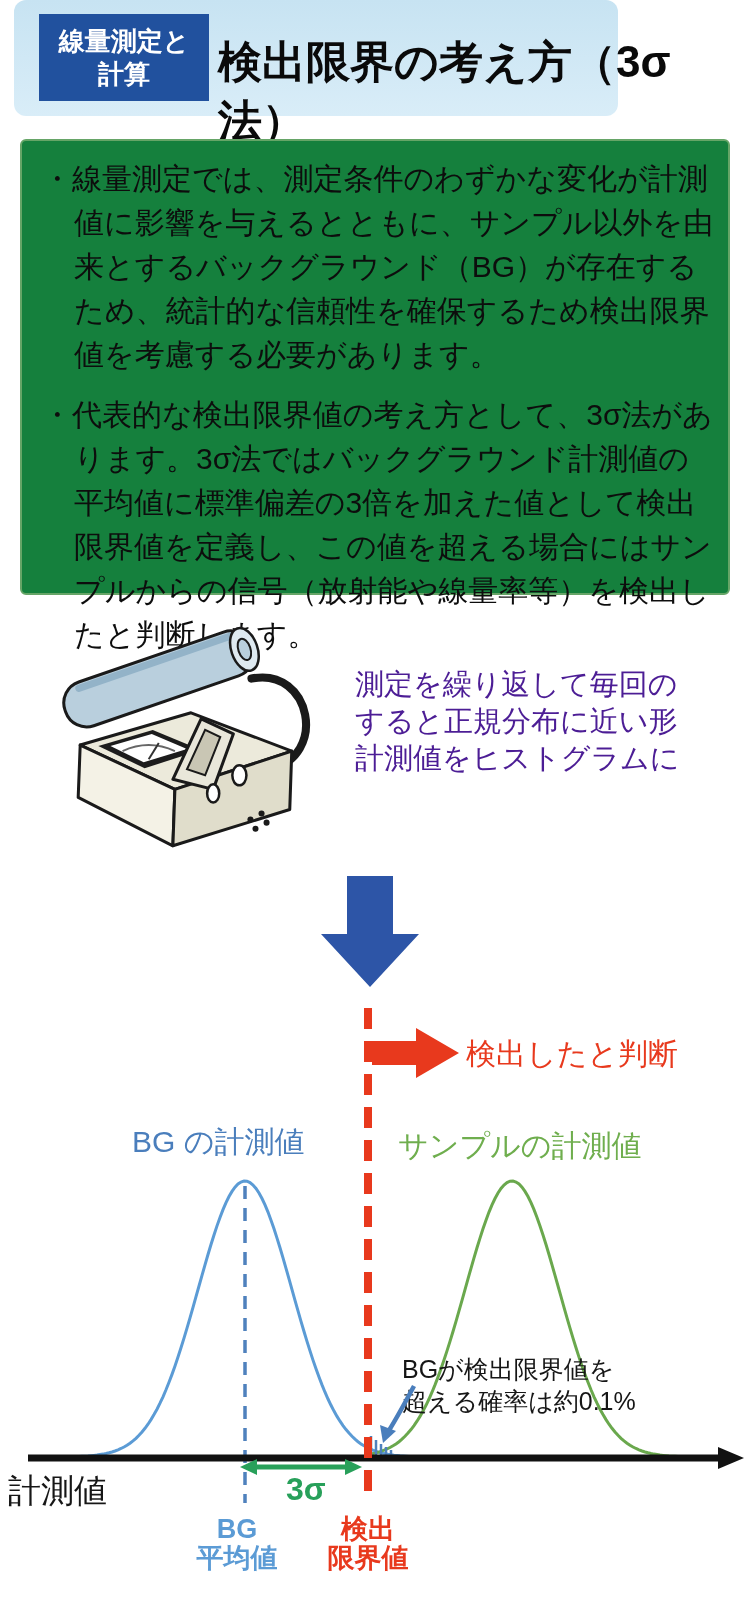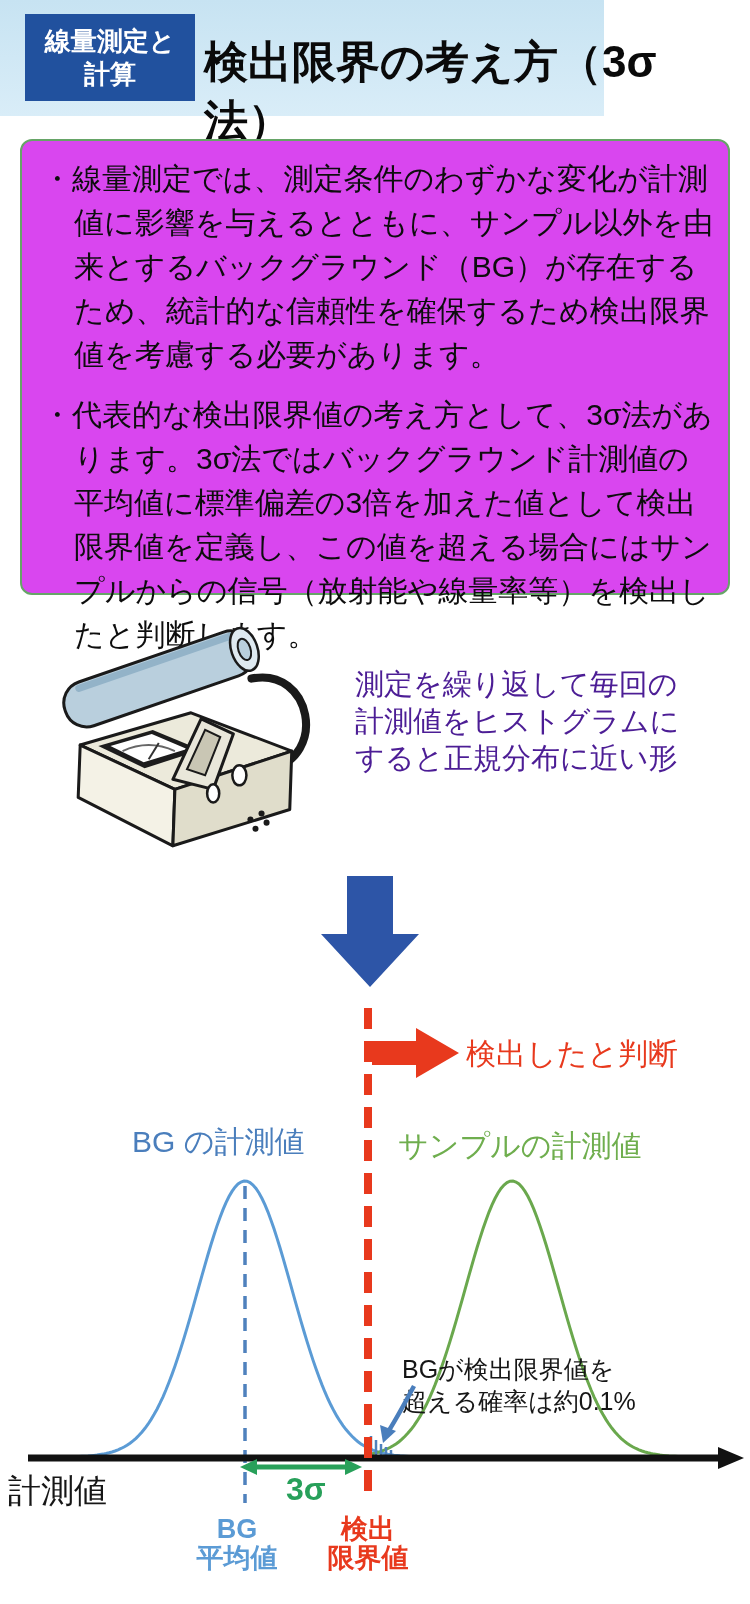--- a/index.html
+++ b/index.html
@@ -4,37 +4,38 @@
 <style>
   html,body{margin:0;padding:0;background:#ffffff;}
   .page{
     position:relative;width:750px;height:1604px;margin:0;
     background:#ffffff;overflow:hidden;
     font-family:"Liberation Sans","DejaVu Sans",sans-serif;
     color:#0d0d0d;
   }
   
   .header-strip{
-    position:absolute;left:0;top:0;width:604px;height:116px;
+    position:absolute;left:14px;top:0;width:604px;height:116px;
     background:linear-gradient(180deg,#c7e3f2 0%,#d9edf8 100%);
+    border-radius:12px;
   }
   .header-tab{
     position:absolute;left:25px;top:14px;width:170px;height:87px;
     background:#21519e;color:#ffffff;font-weight:700;
     display:flex;flex-direction:column;align-items:center;justify-content:center;
     font-size:26px;line-height:33px;text-align:center;
   }
   .page-title{
     position:absolute;left:204px;top:33px;width:540px;
     font-size:44px;font-weight:700;color:#0a0a0a;letter-spacing:0px;
   }
   
   .info-box{
     position:absolute;left:20px;top:139px;width:710px;height:456px;
-    box-sizing:border-box;background:#d946ef;border:2px solid #66a567;border-radius:12px;
+    box-sizing:border-box;background:#15803d;border:2px solid #66a567;border-radius:6px;
     padding:16px 10px 18px 20px;
   }
   .info-box p{
     margin:0;padding-left:32px;text-indent:-32px;
     font-size:30px;line-height:44px;color:#0d0d0d;
   }
   .info-box p + p{margin-top:16px;}
   
   .meter-illustration{position:absolute;left:52px;top:616px;width:272px;height:242px;}
   .meter-caption{position:absolute;left:355px;top:666px;width:380px;font-size:29px;line-height:37px;color:#4c1d95;}
@@ -97,22 +98,22 @@
     <ellipse data-name="meter-knob-2" cx="160" cy="176" rx="6" ry="9" fill="#ffffff" stroke="#1a1a1a" stroke-width="2.5"></ellipse>
 
     <circle cx="197" cy="202" r="3" fill="#1a1a1a"></circle>
     <circle cx="208" cy="196" r="3" fill="#1a1a1a"></circle>
     <circle cx="202" cy="211" r="3" fill="#1a1a1a"></circle>
     <circle cx="213" cy="205" r="3" fill="#1a1a1a"></circle>
   </svg>
 
   <div class="meter-caption" data-name="meter-caption">
     <div data-name="meter-caption-line1">測定を繰り返して毎回の</div>
+    <div data-name="meter-caption-line3">すると正規分布に近い形</div>
     <div data-name="meter-caption-line2">計測値をヒストグラムに</div>
-    <div data-name="meter-caption-line3">すると正規分布に近い形</div>
   </div>
 
   <svg class="down-arrow" data-name="down-arrow-icon" viewBox="0 0 110 112">
     <polygon points="32,0 78,0 78,58 104,58 55,111 6,58 32,58" fill="#2d55a7"></polygon>
   </svg>
 
   <svg class="figure" data-name="distribution-figure" viewBox="0 0 750 604">
 
     <line data-name="bg-mean-dashed-line" x1="245" y1="186" x2="245" y2="503" stroke-width="3.5" stroke-dasharray="13 9" fill="none" stroke="#4f81bd"></line>
 

